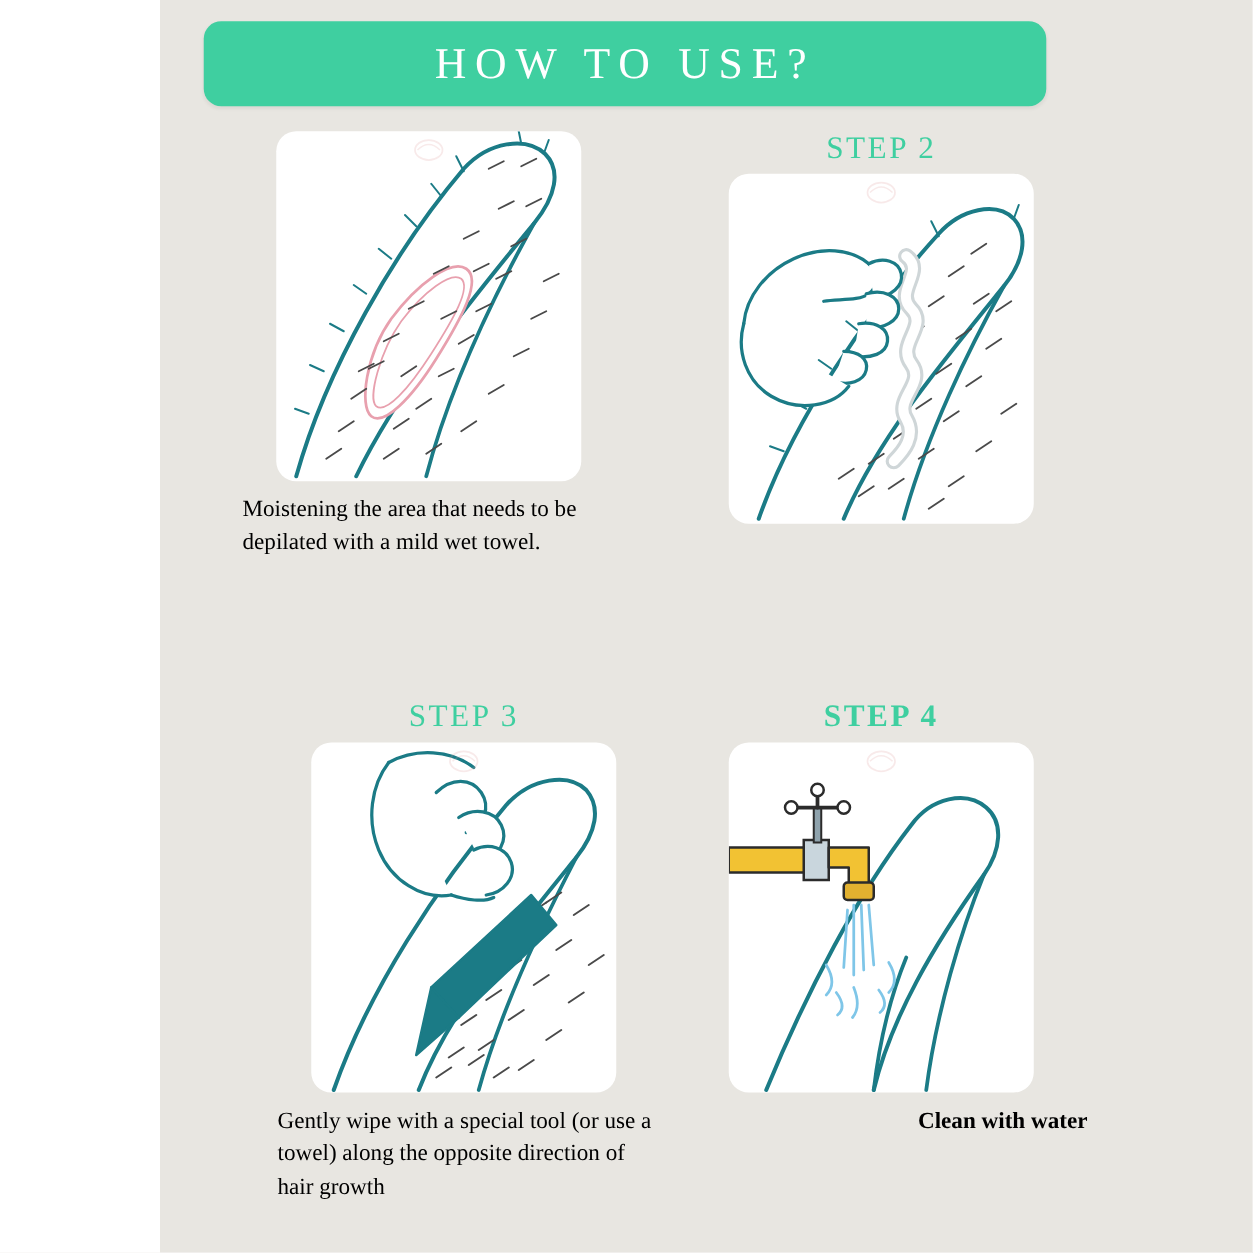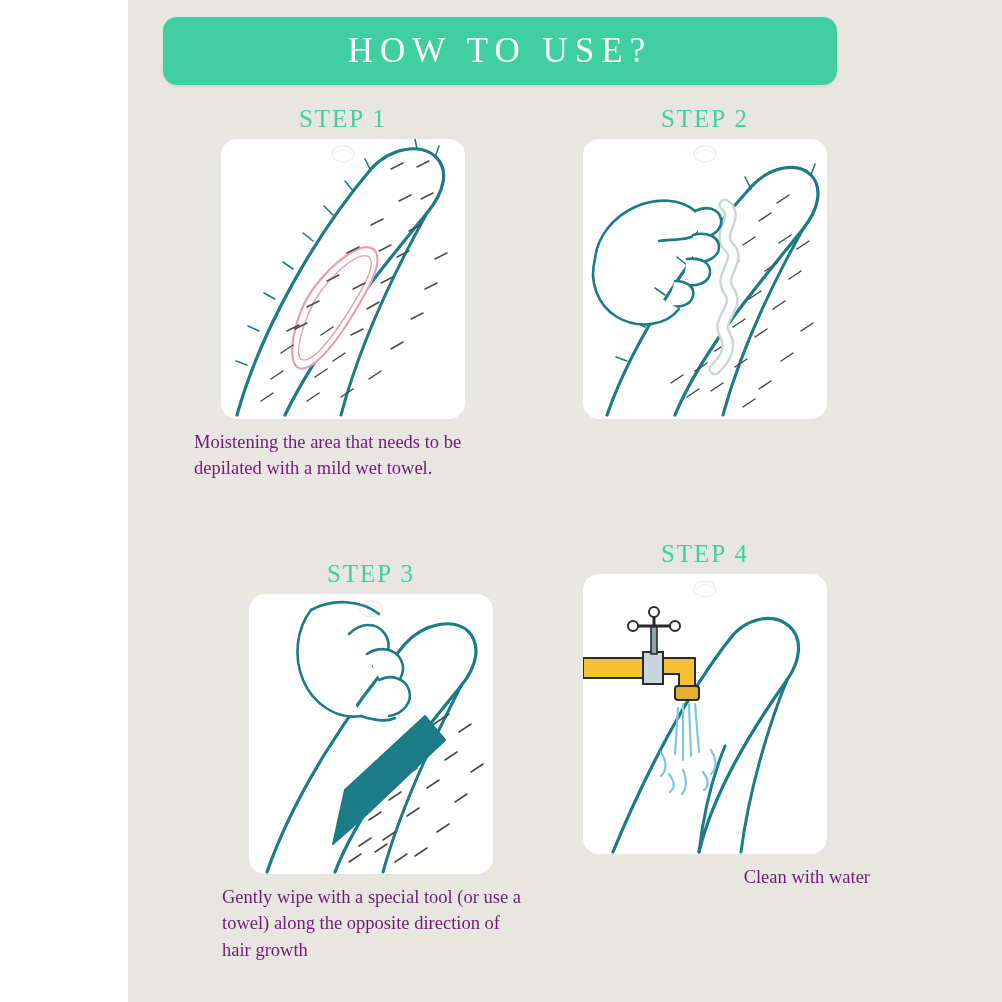--- a/index.html
+++ b/index.html
@@ -66,31 +66,31 @@
   }
   .card {
     background: #ffffff;
     border-radius: 16px;
     position: relative;
     overflow: hidden;
   }
   .caption {
     font-family: "Liberation Serif", serif;
     font-size: 18.5px;
-    color: #701a75;
+    color: #000000;
     line-height: 1.42;
     margin-top: 10px;
   }
   .caption.center { text-align: right; }
 
   
   #step1 { left: 60px;  top: 105px;  width: 310px; }
   #step2 { left: 412px; top: 105px;  width: 330px; }
   #step3 { left: 60px;  top: 560px;  width: 310px; margin-left: 28px; }
-  #step4 { left: 412px; top: 540px;  width: 330px; }
+  #step4 { left: 412px; top: 560px;  width: 330px; font-weight: bold; }
 
   #step1 .card, #step3 .card { width: 244px; height: 280px; margin: 0 auto; }
   #step2 .card, #step4 .card { width: 244px; height: 280px; margin: 0 auto; }
 
   #step1 .caption, #step3 .caption { margin-left: 6px; }
   #step2 .caption { margin-left: 2px; }
 
   .watermark {
     position: absolute;
     left: 50%;
@@ -107,21 +107,20 @@
 <body>
 
 <div class="page">
   <div class="canvas">
 
     <div class="banner">
       <div class="banner-title">HOW TO USE?</div>
     </div>
 
     <div class="step" id="step1">
-      <div class="step-label">STEP 1</div>
       <div class="card">
         <svg class="watermark" viewBox="0 0 26 22">
           <ellipse cx="13" cy="11" rx="11" ry="8" fill="none" stroke="#e0a0a0" stroke-width="1.4"></ellipse>
           <path d="M4 11 q9 -9 18 0" fill="none" stroke="#e0a0a0" stroke-width="1.2"></path>
         </svg>
         <svg width="244" height="280" viewBox="0 0 244 280">
 
           <path d="M16 276 C40 190 95 95 150 30 C170 8 200 4 215 18 C228 31 224 52 206 74 C150 142 96 210 64 276" fill="#ffffff" stroke="#1b7b86" stroke-width="3.2" stroke-linecap="round"></path>
 
           <path d="M206 74 C176 128 140 200 120 276" fill="none" stroke="#1b7b86" stroke-width="3" stroke-linecap="round"></path>

